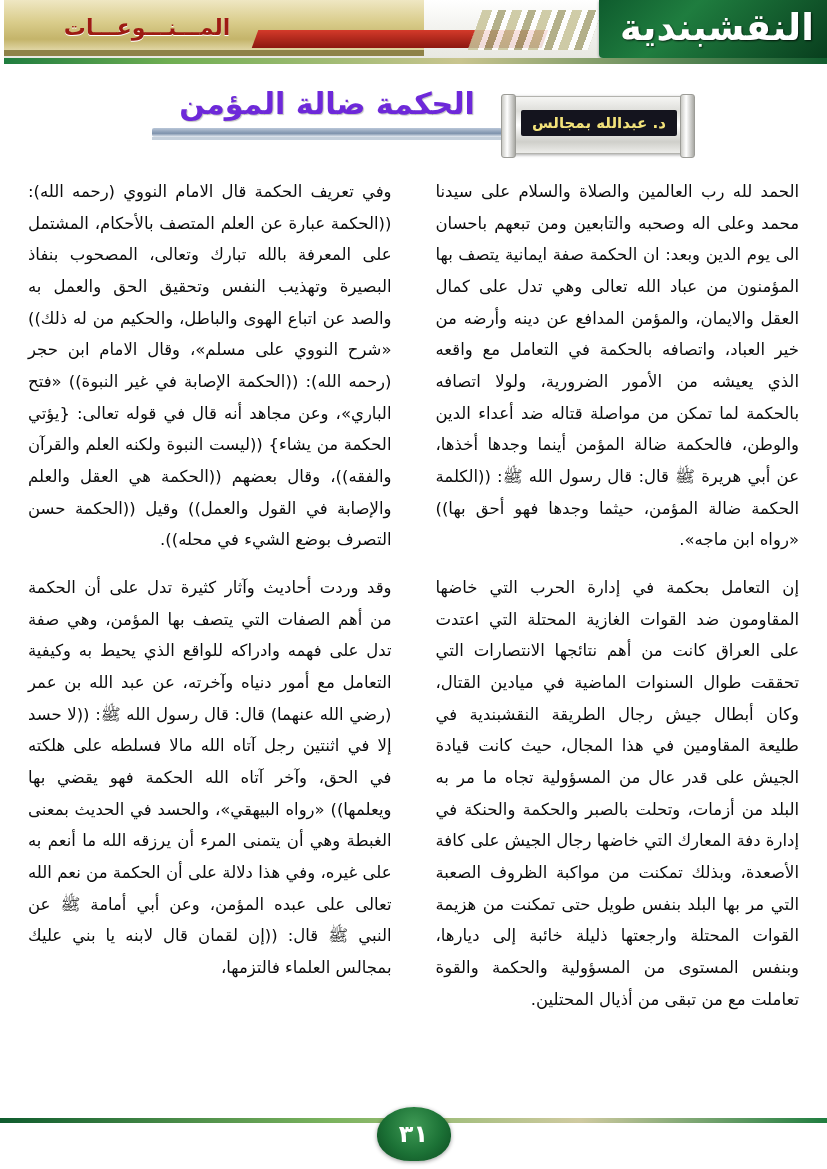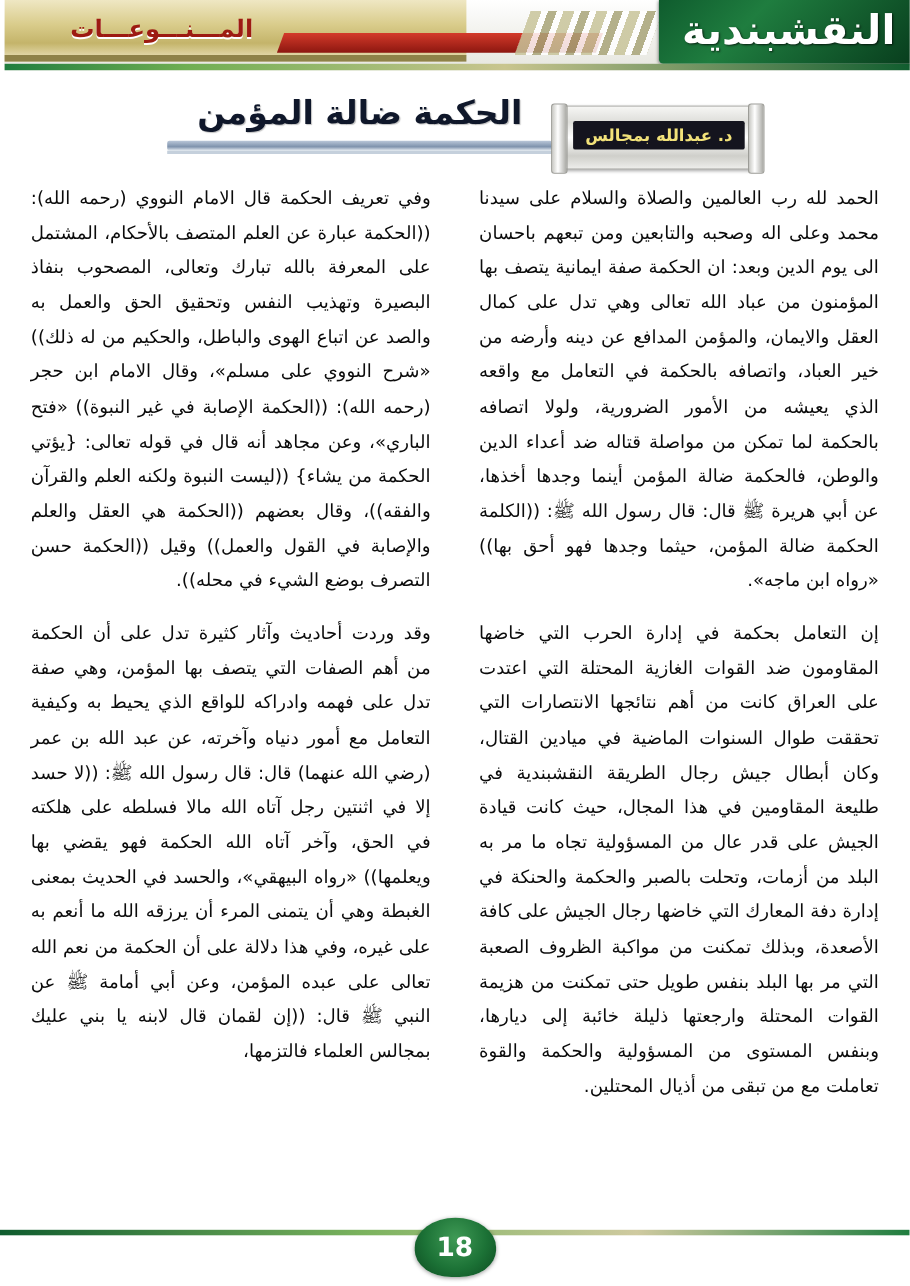--- a/index.html
+++ b/index.html
@@ -118,21 +118,21 @@
     top: 70px; left: 0;
     width: 827px;
     height: 80px;
   }
   .article-title {
     position: absolute;
     top: 16px;
     right: 330px;
     width: 340px;
     text-align: center;
-    color: #0f172a;
+    color: #6d28d9;
     font-size: 30px;
     font-weight: bold;
     font-family: "DejaVu Sans", sans-serif;
     text-shadow: 1px 1px 1px rgba(0,0,0,.25);
   }
   .title-underline {
     position: absolute;
     top: 58px;
     right: 325px;
     width: 350px;
@@ -212,21 +212,21 @@
   .col {
     width: 369px;
     direction: rtl;
     text-align: justify;
     font-size: 16.5px;
     line-height: 1.92;
     color: #0b0b0b;
     font-family: "DejaVu Sans", sans-serif;
   }
   .col p {
-    margin: 4px 0 16px 0;
+    margin: 16px 0 16px 0;
     text-align: justify;
     text-justify: inter-word;
   }
   .col p:last-child { margin-bottom: 0; }
 
   
   .footer {
     position: absolute;
     bottom: 0; left: 0;
     width: 827px;
@@ -287,14 +287,14 @@
     <p>إن التعامل بحكمة في إدارة الحرب التي خاضها المقاومون ضد القوات الغازية المحتلة التي اعتدت على العراق كانت من أهم نتائجها الانتصارات التي تحققت طوال السنوات الماضية في ميادين القتال، وكان أبطال جيش رجال الطريقة النقشبندية في طليعة المقاومين في هذا المجال، حيث كانت قيادة الجيش على قدر عال من المسؤولية تجاه ما مر به البلد من أزمات، وتحلت بالصبر والحكمة والحنكة في إدارة دفة المعارك التي خاضها رجال الجيش على كافة الأصعدة، وبذلك تمكنت من مواكبة الظروف الصعبة التي مر بها البلد بنفس طويل حتى تمكنت من هزيمة القوات المحتلة وارجعتها ذليلة خائبة إلى ديارها، وبنفس المستوى من المسؤولية والحكمة والقوة تعاملت مع من تبقى من أذيال المحتلين.</p>
   </div>
   <div class="col">
     <p>وفي تعريف الحكمة قال الامام النووي (رحمه الله): ((الحكمة عبارة عن العلم المتصف بالأحكام، المشتمل على المعرفة بالله تبارك وتعالى، المصحوب بنفاذ البصيرة وتهذيب النفس وتحقيق الحق والعمل به والصد عن اتباع الهوى والباطل، والحكيم من له ذلك)) «شرح النووي على مسلم»، وقال الامام ابن حجر (رحمه الله): ((الحكمة الإصابة في غير النبوة)) «فتح الباري»، وعن مجاهد أنه قال في قوله تعالى: {يؤتي الحكمة من يشاء} ((ليست النبوة ولكنه العلم والقرآن والفقه))، وقال بعضهم ((الحكمة هي العقل والعلم والإصابة في القول والعمل)) وقيل ((الحكمة حسن التصرف بوضع الشيء في محله)).</p>
     <p>وقد وردت أحاديث وآثار كثيرة تدل على أن الحكمة من أهم الصفات التي يتصف بها المؤمن، وهي صفة تدل على فهمه وادراكه للواقع الذي يحيط به وكيفية التعامل مع أمور دنياه وآخرته، عن عبد الله بن عمر (رضي الله عنهما) قال: قال رسول الله ﷺ: ((لا حسد إلا في اثنتين رجل آتاه الله مالا فسلطه على هلكته في الحق، وآخر آتاه الله الحكمة فهو يقضي بها ويعلمها)) «رواه البيهقي»، والحسد في الحديث بمعنى الغبطة وهي أن يتمنى المرء أن يرزقه الله ما أنعم به على غيره، وفي هذا دلالة على أن الحكمة من نعم الله تعالى على عبده المؤمن، وعن أبي أمامة ﷺ عن النبي ﷺ قال: ((إن لقمان قال لابنه يا بني عليك بمجالس العلماء فالتزمها،</p>
   </div>
 </div>
 
 <div class="footer">
   <div class="footer-rule"></div>
-  <div class="page-badge">18</div>
+  <div class="page-badge">٣١</div>
 </div>
 
 </body></html>

